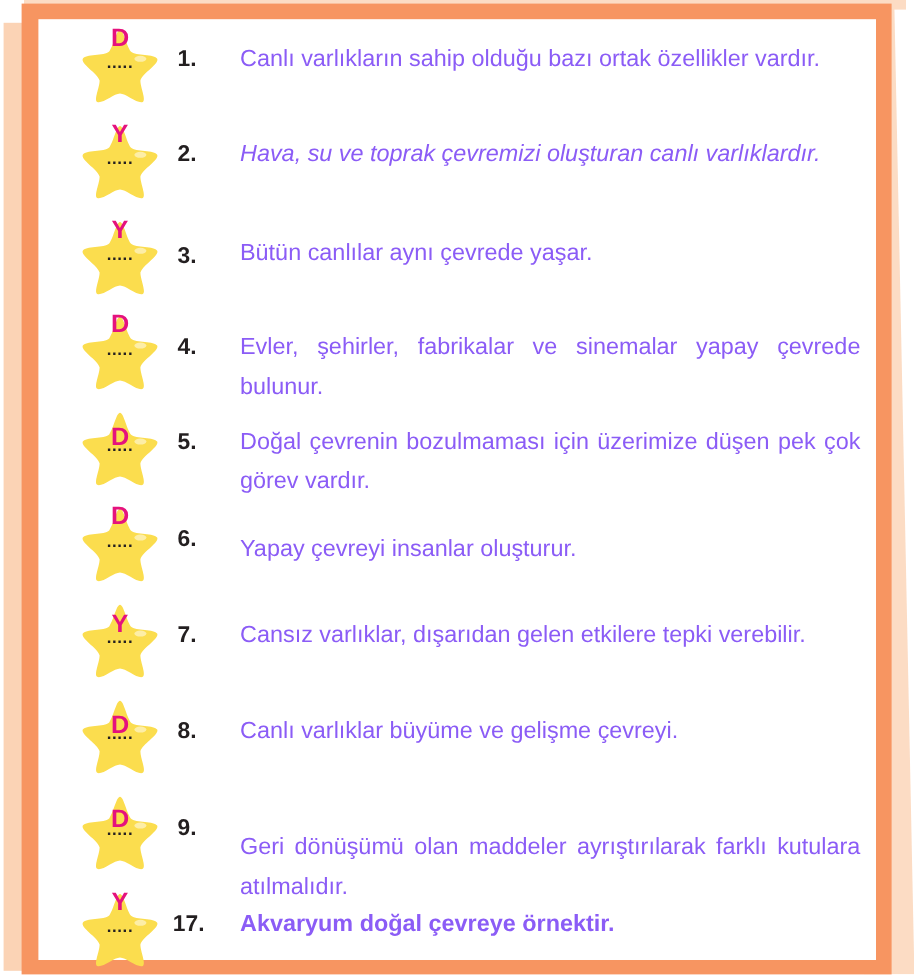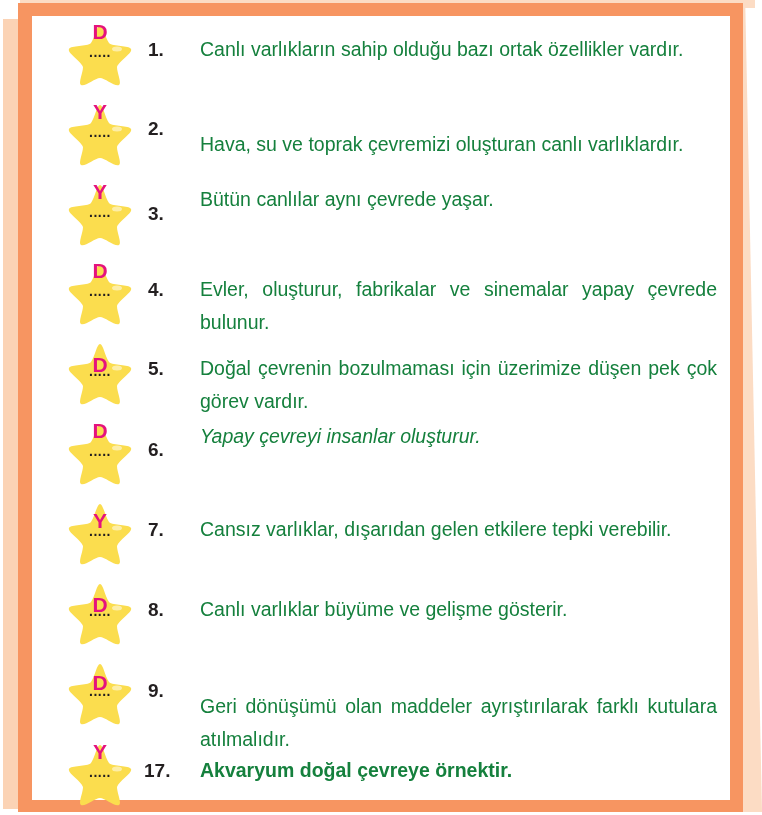--- a/index.html
+++ b/index.html
@@ -45,21 +45,21 @@
       position:absolute; left:18px; top:22px; width:30px; text-align:center;
       font-size:14px; font-weight:bold; color:#231f20; letter-spacing:0.5px;
       line-height:14px;
     }
     .num {
       position:absolute; left:116px; width:40px;
       font-weight:bold; font-size:19px; color:#231f20; line-height:33px;
     }
     .text {
       position:absolute; left:168px; width:517px;
-      font-size:19.5px; color:#15803d; line-height:33px;
+      font-size:19.5px; color:#8b5cf6; line-height:33px;
       text-align:justify; text-align-last:left;
     }
   </style>
 </head>
 <body>
 
 <div class="shadow-top"></div>
 <div class="shadow-left"></div>
 <div class="shadow-right"></div>
 
@@ -82,47 +82,47 @@
     <div class="row" style="top:0;">
       <div class="star" style="top:87px;">
         <svg viewBox="0 0 66 64">
             <path d="M33 2 C36 2 38 14 42 20 C46 24 62 22 64 26 C66 30 52 38 50 44 C50 50 55 60 52 62 C48 64 38 55 33 55 C28 55 18 64 14 62 C11 60 16 50 16 44 C14 38 0 30 2 26 C4 22 20 24 24 20 C28 14 30 2 33 2 Z" fill="#fbdd4e"></path>
             <ellipse cx="50" cy="26" rx="5" ry="2.5" fill="#fff" opacity="0.5"></ellipse>
           </svg>
         <span class="letter">Y</span>
         <span class="dots">.....</span>
       </div>
       <span class="num" style="top:96px;">2.</span>
-      <span class="text" style="top:112px;">Hava, su ve toprak çevremizi oluşturan canlı varlıklardır.</span>
+      <span class="text" style="top:96px;font-style:italic;">Hava, su ve toprak çevremizi oluşturan canlı varlıklardır.</span>
     </div>
 
     <div class="row" style="top:0;">
       <div class="star" style="top:167px;">
         <svg viewBox="0 0 66 64">
             <path d="M33 2 C36 2 38 14 42 20 C46 24 62 22 64 26 C66 30 52 38 50 44 C50 50 55 60 52 62 C48 64 38 55 33 55 C28 55 18 64 14 62 C11 60 16 50 16 44 C14 38 0 30 2 26 C4 22 20 24 24 20 C28 14 30 2 33 2 Z" fill="#fbdd4e"></path>
             <ellipse cx="50" cy="26" rx="5" ry="2.5" fill="#fff" opacity="0.5"></ellipse>
           </svg>
         <span class="letter">Y</span>
         <span class="dots">.....</span>
       </div>
       <span class="num" style="top:181px;">3.</span>
-      <span class="text" style="top:167px;">Bütün canlılar aynı çevrede yaşar.</span>
+      <span class="text" style="top:179px;">Bütün canlılar aynı çevrede yaşar.</span>
     </div>
 
     <div class="row" style="top:0;">
       <div class="star" style="top:246px;">
         <svg viewBox="0 0 66 64">
             <path d="M33 2 C36 2 38 14 42 20 C46 24 62 22 64 26 C66 30 52 38 50 44 C50 50 55 60 52 62 C48 64 38 55 33 55 C28 55 18 64 14 62 C11 60 16 50 16 44 C14 38 0 30 2 26 C4 22 20 24 24 20 C28 14 30 2 33 2 Z" fill="#fbdd4e"></path>
             <ellipse cx="50" cy="26" rx="5" ry="2.5" fill="#fff" opacity="0.5"></ellipse>
           </svg>
         <span class="letter">D</span>
         <span class="dots">.....</span>
       </div>
       <span class="num" style="top:257px;">4.</span>
-      <span class="text" style="top:257px;">Evler, oluşturur, fabrikalar ve sinemalar yapay çevrede bulunur.</span>
+      <span class="text" style="top:257px;">Evler, şehirler, fabrikalar ve sinemalar yapay çevrede bulunur.</span>
     </div>
 
     <div class="row" style="top:0;">
       <div class="star" style="top:326px;">
         <svg viewBox="0 0 66 64">
             <path d="M33 2 C36 2 38 14 42 20 C46 24 62 22 64 26 C66 30 52 38 50 44 C50 50 55 60 52 62 C48 64 38 55 33 55 C28 55 18 64 14 62 C11 60 16 50 16 44 C14 38 0 30 2 26 C4 22 20 24 24 20 C28 14 30 2 33 2 Z" fill="#fbdd4e"></path>
             <ellipse cx="50" cy="26" rx="5" ry="2.5" fill="#fff" opacity="0.5"></ellipse>
           </svg>
         <span class="letter" style="top:12px;">D</span>
         <span class="dots">.....</span>
@@ -134,21 +134,21 @@
     <div class="row" style="top:0;">
       <div class="star" style="top:406px;">
         <svg viewBox="0 0 66 64">
             <path d="M33 2 C36 2 38 14 42 20 C46 24 62 22 64 26 C66 30 52 38 50 44 C50 50 55 60 52 62 C48 64 38 55 33 55 C28 55 18 64 14 62 C11 60 16 50 16 44 C14 38 0 30 2 26 C4 22 20 24 24 20 C28 14 30 2 33 2 Z" fill="#fbdd4e"></path>
             <ellipse cx="50" cy="26" rx="5" ry="2.5" fill="#fff" opacity="0.5"></ellipse>
           </svg>
         <span class="letter">D</span>
         <span class="dots">.....</span>
       </div>
       <span class="num" style="top:417px;">6.</span>
-      <span class="text" style="top:404px;font-style:italic;">Yapay çevreyi insanlar oluşturur.</span>
+      <span class="text" style="top:425px;">Yapay çevreyi insanlar oluşturur.</span>
     </div>
 
     <div class="row" style="top:0;">
       <div class="star" style="top:486px;">
         <svg viewBox="0 0 66 64">
             <path d="M33 2 C36 2 38 14 42 20 C46 24 62 22 64 26 C66 30 52 38 50 44 C50 50 55 60 52 62 C48 64 38 55 33 55 C28 55 18 64 14 62 C11 60 16 50 16 44 C14 38 0 30 2 26 C4 22 20 24 24 20 C28 14 30 2 33 2 Z" fill="#fbdd4e"></path>
             <ellipse cx="50" cy="26" rx="5" ry="2.5" fill="#fff" opacity="0.5"></ellipse>
           </svg>
         <span class="letter" style="top:8px;">Y</span>
         <span class="dots">.....</span>
@@ -160,21 +160,21 @@
     <div class="row" style="top:0;">
       <div class="star" style="top:566px;">
         <svg viewBox="0 0 66 64">
             <path d="M33 2 C36 2 38 14 42 20 C46 24 62 22 64 26 C66 30 52 38 50 44 C50 50 55 60 52 62 C48 64 38 55 33 55 C28 55 18 64 14 62 C11 60 16 50 16 44 C14 38 0 30 2 26 C4 22 20 24 24 20 C28 14 30 2 33 2 Z" fill="#fbdd4e"></path>
             <ellipse cx="50" cy="26" rx="5" ry="2.5" fill="#fff" opacity="0.5"></ellipse>
           </svg>
         <span class="letter" style="top:12px;">D</span>
         <span class="dots">.....</span>
       </div>
       <span class="num" style="top:577px;">8.</span>
-      <span class="text" style="top:577px;">Canlı varlıklar büyüme ve gelişme gösterir.</span>
+      <span class="text" style="top:577px;">Canlı varlıklar büyüme ve gelişme çevreyi.</span>
     </div>
 
     <div class="row" style="top:0;">
       <div class="star" style="top:646px;">
         <svg viewBox="0 0 66 64">
             <path d="M33 2 C36 2 38 14 42 20 C46 24 62 22 64 26 C66 30 52 38 50 44 C50 50 55 60 52 62 C48 64 38 55 33 55 C28 55 18 64 14 62 C11 60 16 50 16 44 C14 38 0 30 2 26 C4 22 20 24 24 20 C28 14 30 2 33 2 Z" fill="#fbdd4e"></path>
             <ellipse cx="50" cy="26" rx="5" ry="2.5" fill="#fff" opacity="0.5"></ellipse>
           </svg>
         <span class="letter" style="top:10px;">D</span>
         <span class="dots">.....</span>

